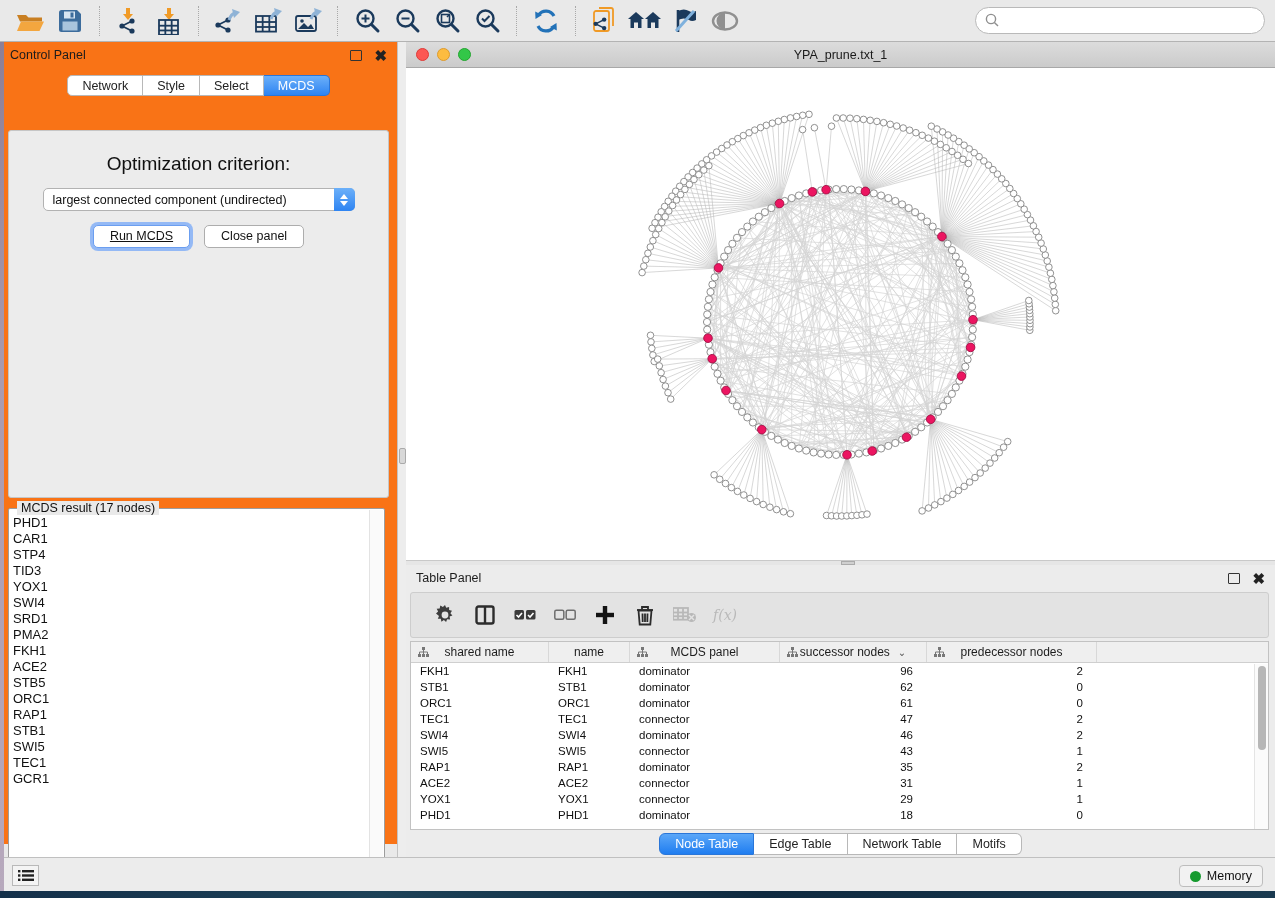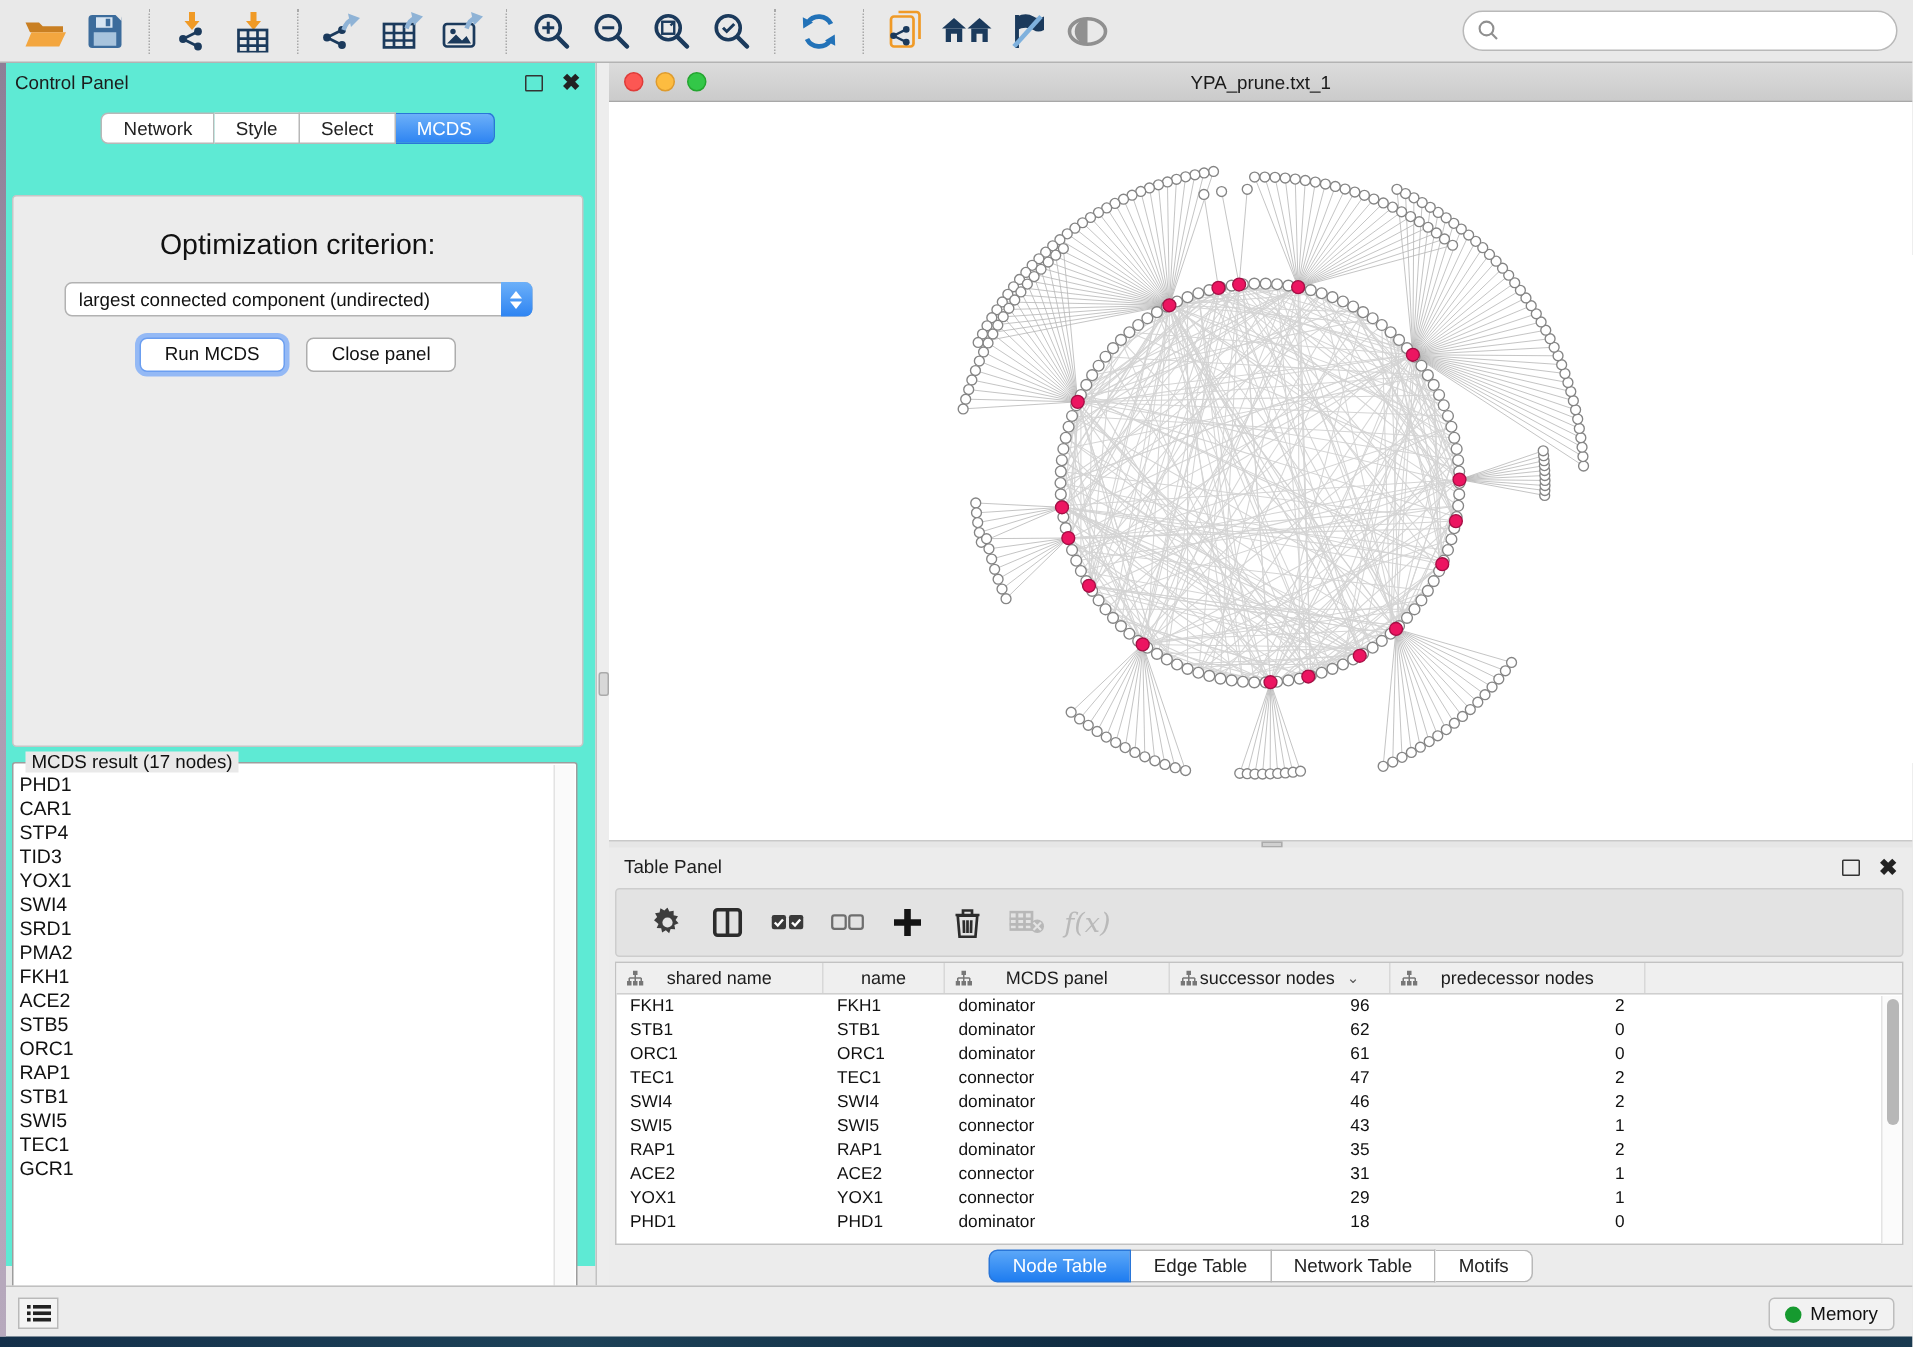--- a/index.html
+++ b/index.html
@@ -11,21 +11,21 @@
   .toolbar { position:absolute; left:0; top:0; width:1275px; height:42px; background:#e9e9e9;
              border-bottom:1px solid #b3b3b3; display:flex; align-items:center; padding:0 10px; }
   .tb-btn { width:34px; height:32px; display:flex; align-items:center; justify-content:center; margin:0 3px; }
   .tb-sep { width:1px; height:30px; margin:0 9px; border-left:1px dotted #a9a9a9; }
   .search-wrap { margin-left:auto; }
   .search-input { width:290px; height:27px; border:1px solid #b9b9b9; border-radius:14px; background:#fff;
                   padding:0 10px 0 30px; font-size:13px; color:#333; outline:none; }
   .search-icon { position:absolute; margin:5px 0 0 9px; pointer-events:none; }
 
   
-  .control-panel { position:absolute; left:0; top:42px; width:397px; bottom:54px; background:#5eead4; }
+  .control-panel { position:absolute; left:0; top:42px; width:397px; bottom:54px; background:#f97316; }
   .wall-strip { position:absolute; left:0; top:42px; width:4px; bottom:7px;
                 background:linear-gradient(#8d7f96,#a99bb0 40%,#b7a9bd); z-index:5; }
   .v-splitter { position:absolute; left:397px; top:42px; width:9px; bottom:41px; background:#ededed;
                 border-left:1px solid #c2c2c2; }
   .v-splitter .grip { position:absolute; left:1px; top:406px; width:7px; height:16px;
                       background:#d8d8d8; border:1px solid #aaa; border-radius:2px; }
   .right-pane { position:absolute; left:406px; top:42px; right:0; bottom:41px; }
 
   
   .panel-head { height:26px; display:flex; align-items:center; padding:0 10px; }
@@ -49,21 +49,21 @@
                 border-radius:5px; display:flex; align-items:center; position:relative; }
   .opt-select .sel-text { flex:1; font-size:12.5px; color:#111; padding-left:9px; white-space:nowrap; }
   .opt-select .stepper { width:21px; height:23px; margin:-1px -1px -1px 0; border-radius:0 5px 5px 0;
                          background:linear-gradient(#6cb0f9,#2e84f2); display:flex; flex-direction:column;
                          align-items:center; justify-content:center; gap:2px; }
   .tri-up { width:0; height:0; border-left:4px solid transparent; border-right:4px solid transparent; border-bottom:5px solid #fff; }
   .tri-dn { width:0; height:0; border-left:4px solid transparent; border-right:4px solid transparent; border-top:5px solid #fff; }
   .btn-row { display:flex; justify-content:center; gap:14px; margin-top:14px; }
   .aq-btn { height:23px; padding:0 16px; background:#fff; border:1px solid #adadad; border-radius:5px;
             font-size:12.5px; color:#111; line-height:21px; }
-  .aq-btn.focused { box-shadow:0 0 0 3px rgba(77,144,254,.55); border-color:#6b9ef0; }
+  .aq-btn.focused { box-shadow:0 0 0 3px rgba(77,144,254,.55); border-color:#6b9ef0;text-decoration:underline; }
 
   .mcds-group { position:absolute; left:8px; right:12px; top:466px; height:372px; border:1px solid #9d9d9d;
                 border-radius:2px; background:#fff; }
   .mcds-legend { position:absolute; top:-8px; left:8px; background:#e9e9e9; padding:0 4px; font-size:12.5px; color:#111; }
   .mcds-list { position:absolute; inset:6px 16px 2px 4px; overflow:hidden; }
   .mcds-item { font-size:13px; color:#111; line-height:16px; }
   .mcds-scroll { position:absolute; top:1px; right:1px; bottom:1px; width:14px; background:#fafafa; border-left:1px solid #e3e3e3; }
 
   
   .net-titlebar { position:absolute; left:0; top:0; right:0; height:26px;
@@ -77,21 +77,21 @@
   .net-title { flex:1; text-align:center; font-size:12.5px; color:#1a1a1a; }
   .net-canvas { position:absolute; left:0; top:26px; right:0; height:492px; background:#fff; }
   .h-splitter { position:absolute; left:0; top:518px; right:0; height:5px; background:#e6e6e6; border-top:1px solid #c9c9c9; }
   .h-splitter .grip { position:absolute; left:50%; top:0px; width:14px; height:4px; background:#d0d0d0; border:1px solid #ababab; }
 
   
   .table-panel { position:absolute; left:0; top:523px; right:0; bottom:0; background:#ececec; }
   .tp-toolbar { position:absolute; left:4px; right:6px; top:27px; height:46px; background:#e3e3e3;
                 border:1px solid #cdcdcd; border-radius:3px; display:flex; align-items:center; padding-left:16px; }
   .tp-ic { width:36px; height:34px; display:flex; align-items:center; justify-content:center; margin-right:4px; }
-  .fx { font-family:"DejaVu Serif",serif; font-style:italic; font-size:18px; color:#b9b9b9; }
+  .fx { font-family:"DejaVu Serif",serif; font-style:italic; font-size:14px; color:#b9b9b9; }
 
   .node-table { position:absolute; left:4px; right:6px; top:76px; height:189px; background:#fff; border:1px solid #c2c2c2; }
   .nt-head { display:flex; height:21px; background:#efefef; border-bottom:1px solid #cfcfcf; }
   .nt-head .hc { position:relative; display:flex; align-items:center; justify-content:center;
                  border-right:1px solid #d8d8d8; font-size:12px; color:#1d1d1d; }
   .nt-head .hc .ticon { position:absolute; left:7px; top:5px; }
   .nt-head .hc .sort { margin-left:8px; font-size:10px; color:#555; }
   .nt-body .tr { display:flex; height:16px; }
   .nt-body .td { font-size:11.5px; color:#111; line-height:16px; white-space:nowrap; overflow:hidden; }
   .nt-body .td.l { padding-left:9px; text-align:left; }

